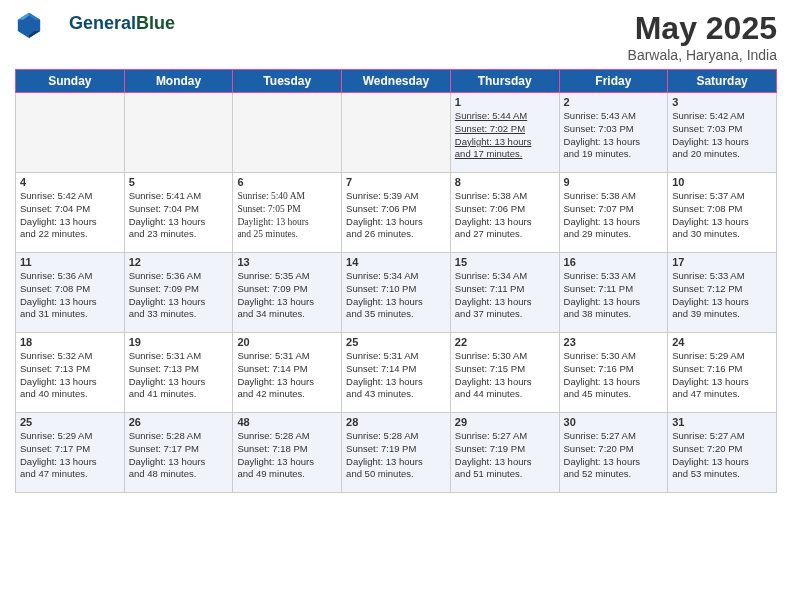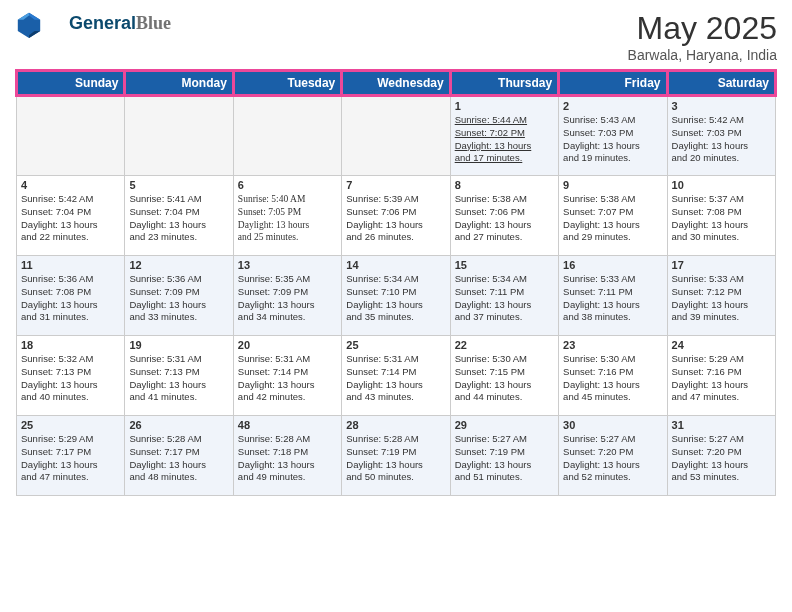--- a/index.html
+++ b/index.html
@@ -24,50 +24,50 @@
     .logo {
       display: flex;
       align-items: center;
     }
     .logo-text {
       font-size: 18px;
       font-weight: bold;
       line-height: 1.1;
     }
     .logo-general { color: #0c4a6e; margin-left: 24px; }
-    .logo-blue { color: #737373; font-family: Liberation Serif, serif; }
+    .logo-blue { color: #14532d; }
     .logo-icon {
       width: 28px;
       height: 28px;
       margin-right: 2px;
     }
     .title-block {
       text-align: right;
     }
     .title-month {
       font-size: 32px;
-      font-weight: normal;
+      font-weight: bold;
       color: #333;
     }
     .title-location {
       font-size: 14px;
       color: #555;
     }
     .calendar {
       width: 100%;
       border-collapse: collapse;
       table-layout: fixed;
     }
     .calendar th {
       background: #1a5fa8;
       color: #fff;
-      text-align: right;
+      text-align: center;
       padding: 4px 5px;
       font-size: 12px;
-      border: 3px solid #ec4899;
+      border: 1px solid #ec4899;
     }
     .calendar td {
       border: 1px solid #ccc;
       vertical-align: top;
       padding: 3px 4px;
       font-size: 10px;
       color: #333;
       height: 80px;
       background: #fff;
     }

